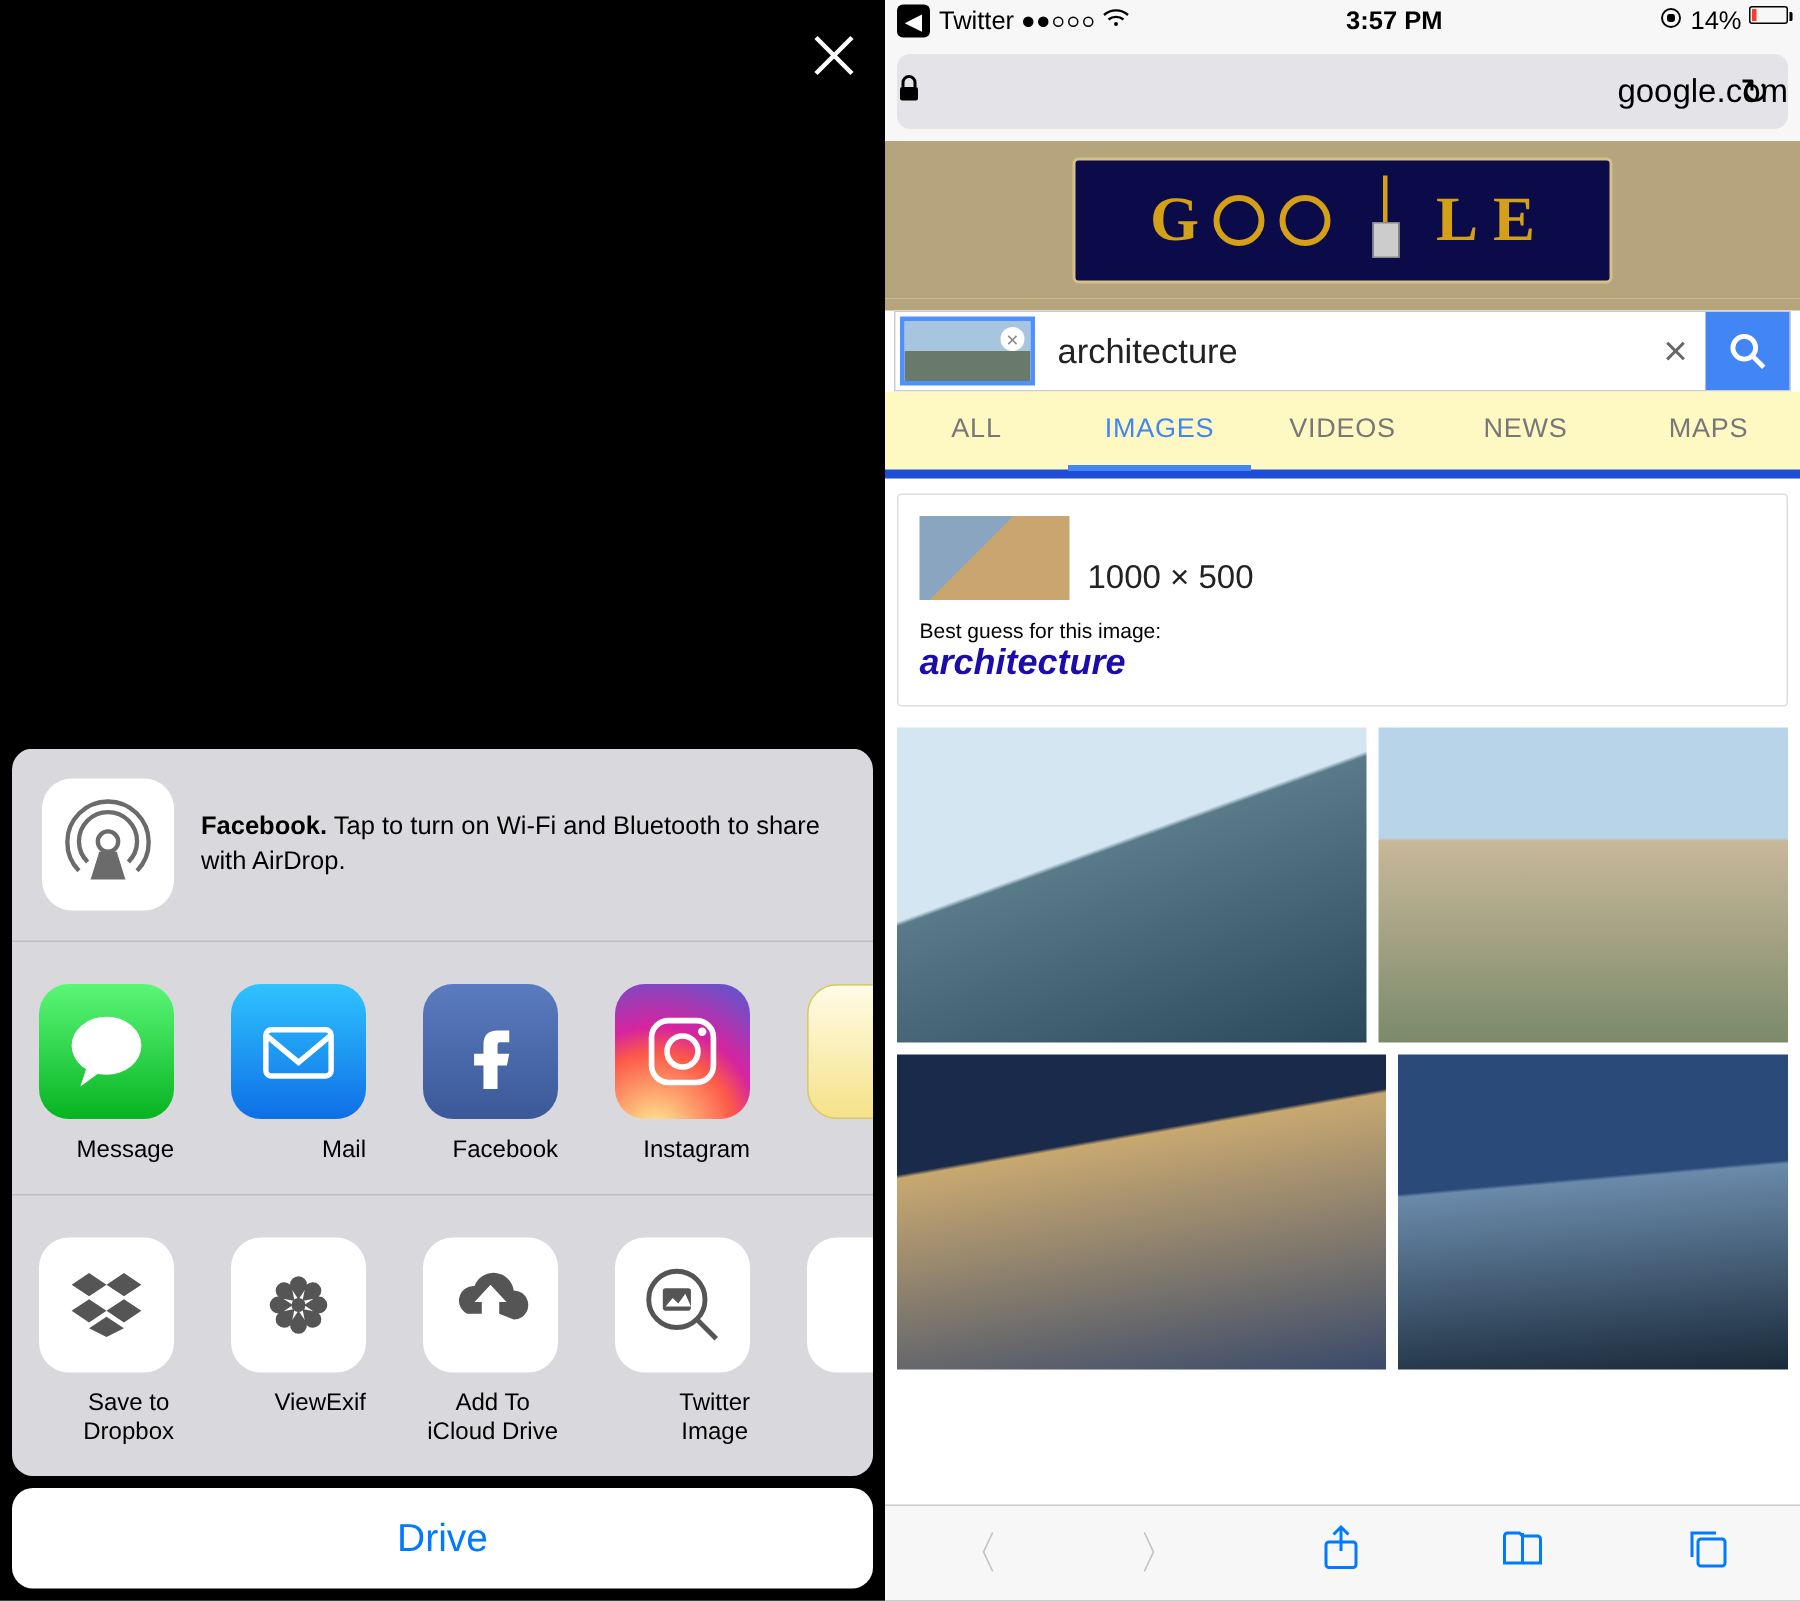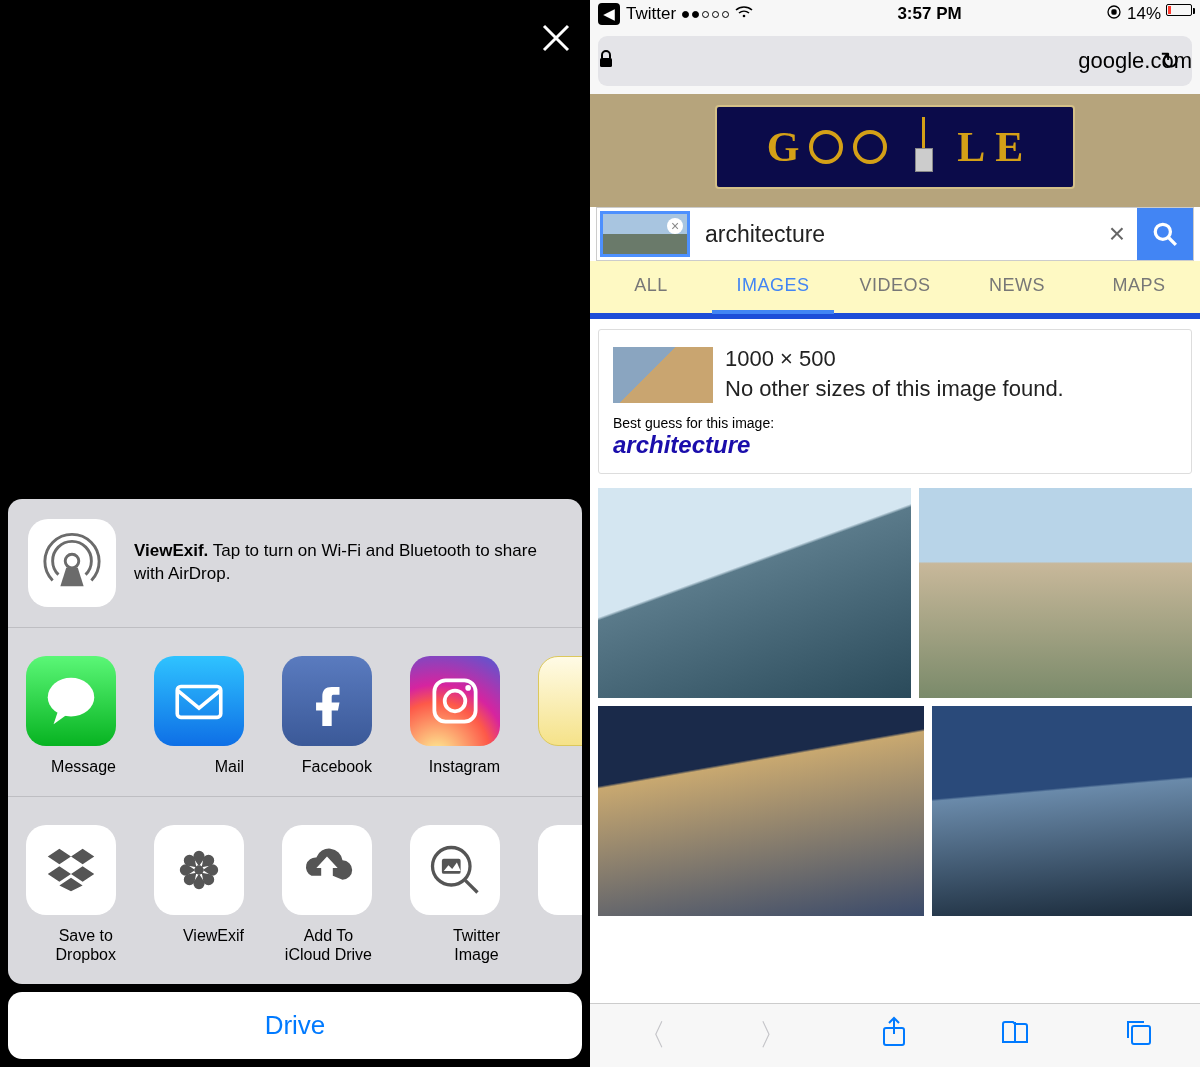--- a/index.html
+++ b/index.html
@@ -93,21 +93,21 @@
       <div class="airdrop-section">
         <div class="airdrop-icon">
           <svg viewBox="0 0 64 64" fill="none" stroke="#6b6b6b" stroke-width="3">
             <circle cx="32" cy="30" r="7"></circle>
             <path d="M18 44 a20 20 0 1 1 28 0"></path>
             <path d="M12 50 a28 28 0 1 1 40 0"></path>
             <path d="M26 37 L20 56 L44 56 L38 37" fill="#6b6b6b" stroke="none"></path>
           </svg>
         </div>
         <div class="airdrop-text">
-          <b>ViewExif.</b><span> Tap to turn on Wi-Fi and Bluetooth to share with AirDrop.</span>
+          <b>Facebook.</b><span> Tap to turn on Wi-Fi and Bluetooth to share with AirDrop.</span>
         </div>
       </div>
 
       <div class="share-row">
         <div class="share-item">
           <div class="icon-box" style="background:linear-gradient(#5bf777,#07b321)">
             <svg width="62" height="62" viewBox="0 0 64 64">
                 <ellipse cx="32" cy="28" rx="24" ry="20" fill="#fff"></ellipse>
                 <path d="M18 44 L14 56 L28 46" fill="#fff"></path>
               </svg>
@@ -304,21 +304,20 @@
     <div class="tab">VIDEOS</div>
     <div class="tab">NEWS</div>
     <div class="tab">MAPS</div>
   </div>
 
   <div class="result-card">
     <div class="result-top">
       <div class="result-thumb"></div>
       <div class="result-info">
         <div>1000 × 500</div>
-        <div>No other sizes of this image found.</div>
       </div>
     </div>
     <div class="best-guess">Best guess for this image:</div>
     <div class="guess-link">architecture</div>
   </div>
 
   <div class="image-grid">
     <div class="image-row">
       <div class="img" style="flex:1.15;background:linear-gradient(160deg,#d4e6f1 40%,#5a7a8a 41%,#2a4a5a)"></div>
       <div class="img" style="flex:1;background:linear-gradient(180deg,#b8d4e8 35%,#c8b89a 36%,#7a8a6a)"></div>

